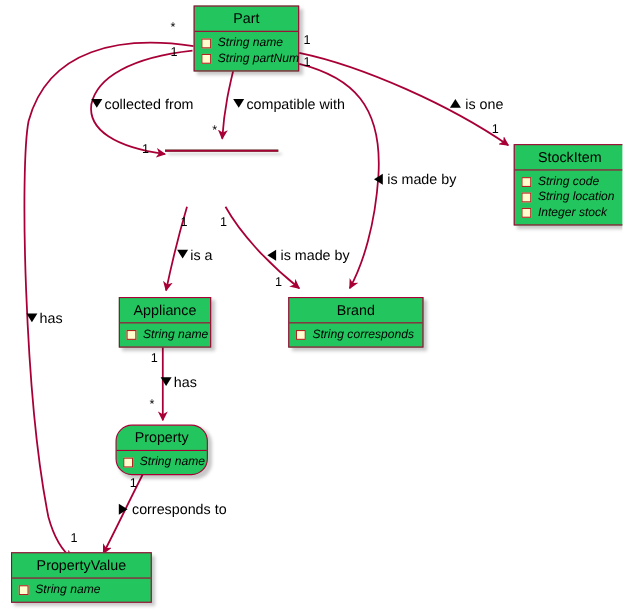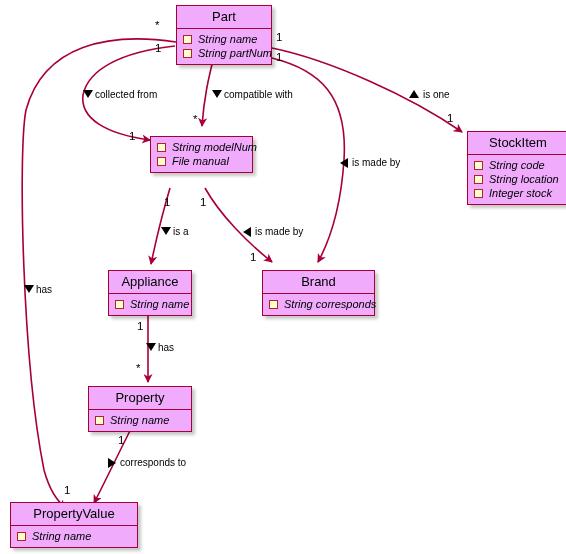--- a/index.html
+++ b/index.html
@@ -19,21 +19,21 @@
     position: absolute;
     left: 0;
     top: 0;
     width: 566px;
     height: 554px;
     pointer-events: none;
   }
   .uml-class {
     position: absolute;
     border: 1px solid #A80036;
-    background: #f0abfc;
+    background: #22c55e;
     box-shadow: 3px 3px 3px rgba(0,0,0,0.22);
     box-sizing: border-box;
   }
   .uml-title {
     text-align: center;
     font-size: 13px;
     color: #000000;
     padding: 3px 10px 4px 10px;
     border-bottom: 1px solid #A80036;
     line-height: 15px;
@@ -55,21 +55,21 @@
     display: inline-block;
     width: 7px;
     height: 7px;
     border: 1px solid #B22222;
     background: #FEFECE;
     margin-right: 6px;
     flex: none;
   }
   .edge-label {
     position: absolute;
-    font-size: 10px;
+    font-size: 13px;
     color: #000000;
     white-space: nowrap;
     line-height: 12px;
   }
   .mult {
     position: absolute;
     font-size: 11.5px;
     color: #000000;
     white-space: nowrap;
     line-height: 12px;
@@ -142,30 +142,20 @@
         <span>String name</span>
       </div>
       <div class="uml-attr">
         <span class="attr-marker"></span>
         <span>String partNum</span>
       </div>
     </div>
   </div>
 
   <div class="uml-class" style="left:150px; top:136px; width:103px;">
-    <div class="uml-attrs">
-      <div class="uml-attr">
-        <span class="attr-marker"></span>
-        <span>String modelNum</span>
-      </div>
-      <div class="uml-attr">
-        <span class="attr-marker"></span>
-        <span>File manual</span>
-      </div>
-    </div>
   </div>
 
   <div class="uml-class" style="left:467px; top:131px; width:102px;">
     <div class="uml-title">StockItem</div>
     <div class="uml-attrs">
       <div class="uml-attr">
         <span class="attr-marker"></span>
         <span>String code</span>
       </div>
       <div class="uml-attr">
@@ -182,31 +172,31 @@
   <div class="uml-class" style="left:108px; top:270px; width:84px;">
     <div class="uml-title">Appliance</div>
     <div class="uml-attrs">
       <div class="uml-attr">
         <span class="attr-marker"></span>
         <span>String name</span>
       </div>
     </div>
   </div>
 
-  <div class="uml-class" style="left:262px; top:270px; width:113px;">
+  <div class="uml-class" style="left:262px; top:270px; width:123px;">
     <div class="uml-title">Brand</div>
     <div class="uml-attrs">
       <div class="uml-attr">
         <span class="attr-marker"></span>
         <span>String corresponds</span>
       </div>
     </div>
   </div>
 
-  <div class="uml-class" style="left:88px; top:386px; width:104px;">
+  <div class="uml-class" style="left:105px; top:386px; width:84px;border-radius:15px;">
     <div class="uml-title">Property</div>
     <div class="uml-attrs">
       <div class="uml-attr">
         <span class="attr-marker"></span>
         <span>String name</span>
       </div>
     </div>
   </div>
 
   <div class="uml-class" style="left:10px; top:502px; width:128px;">

